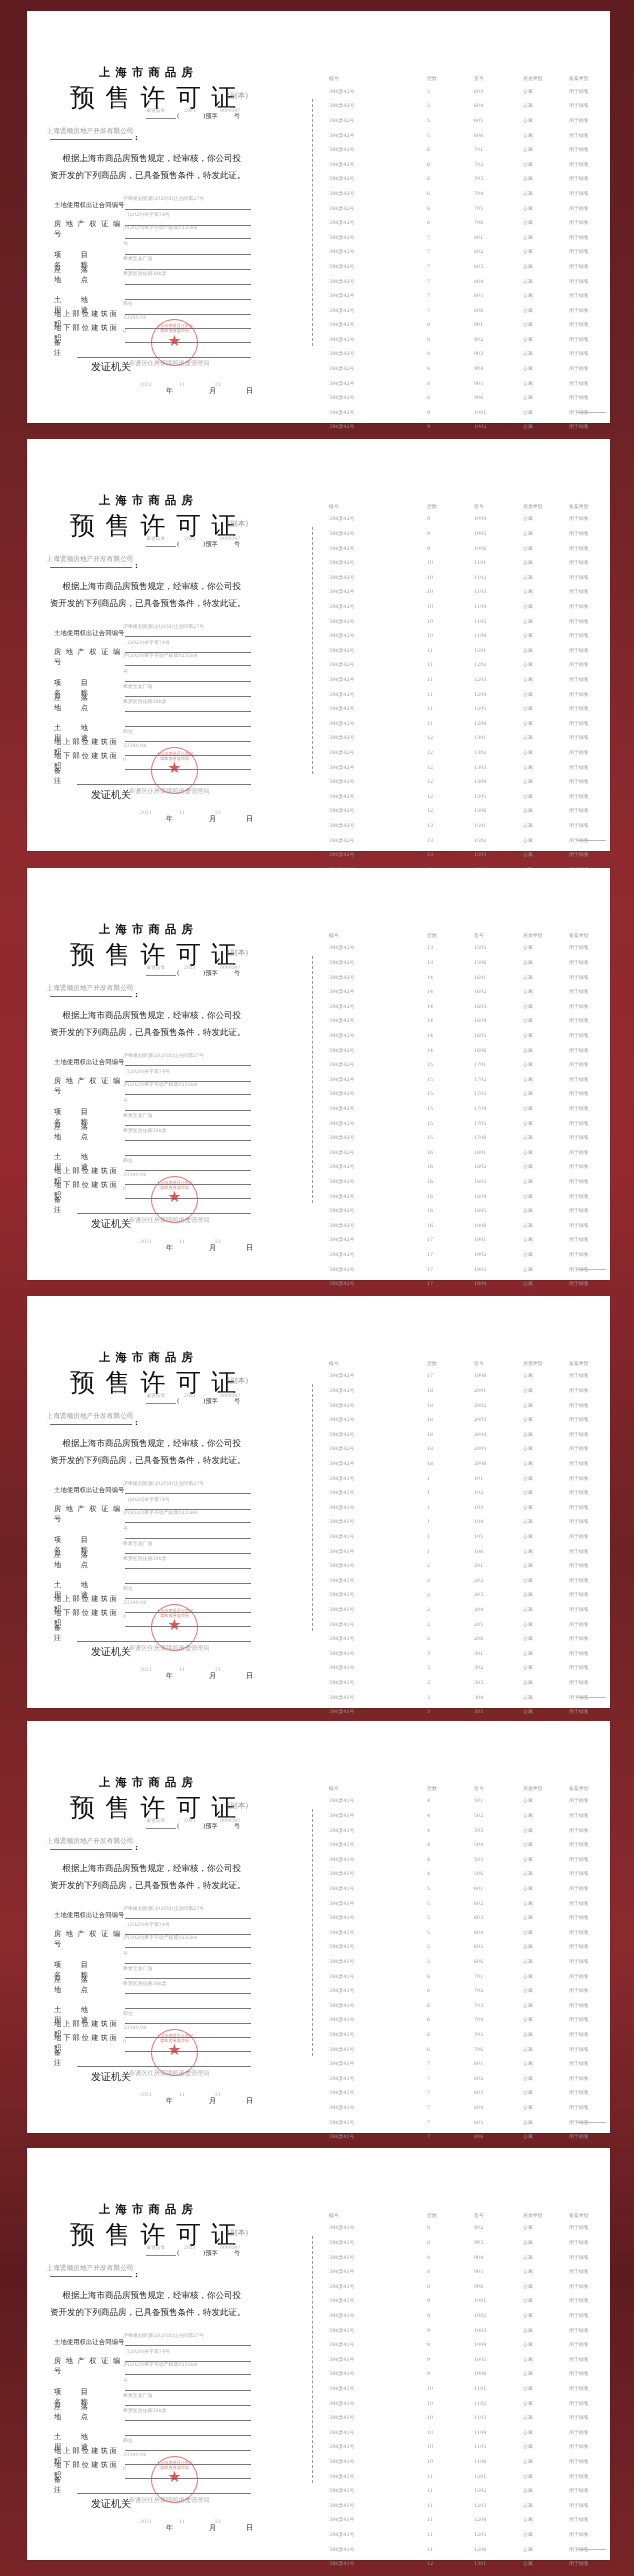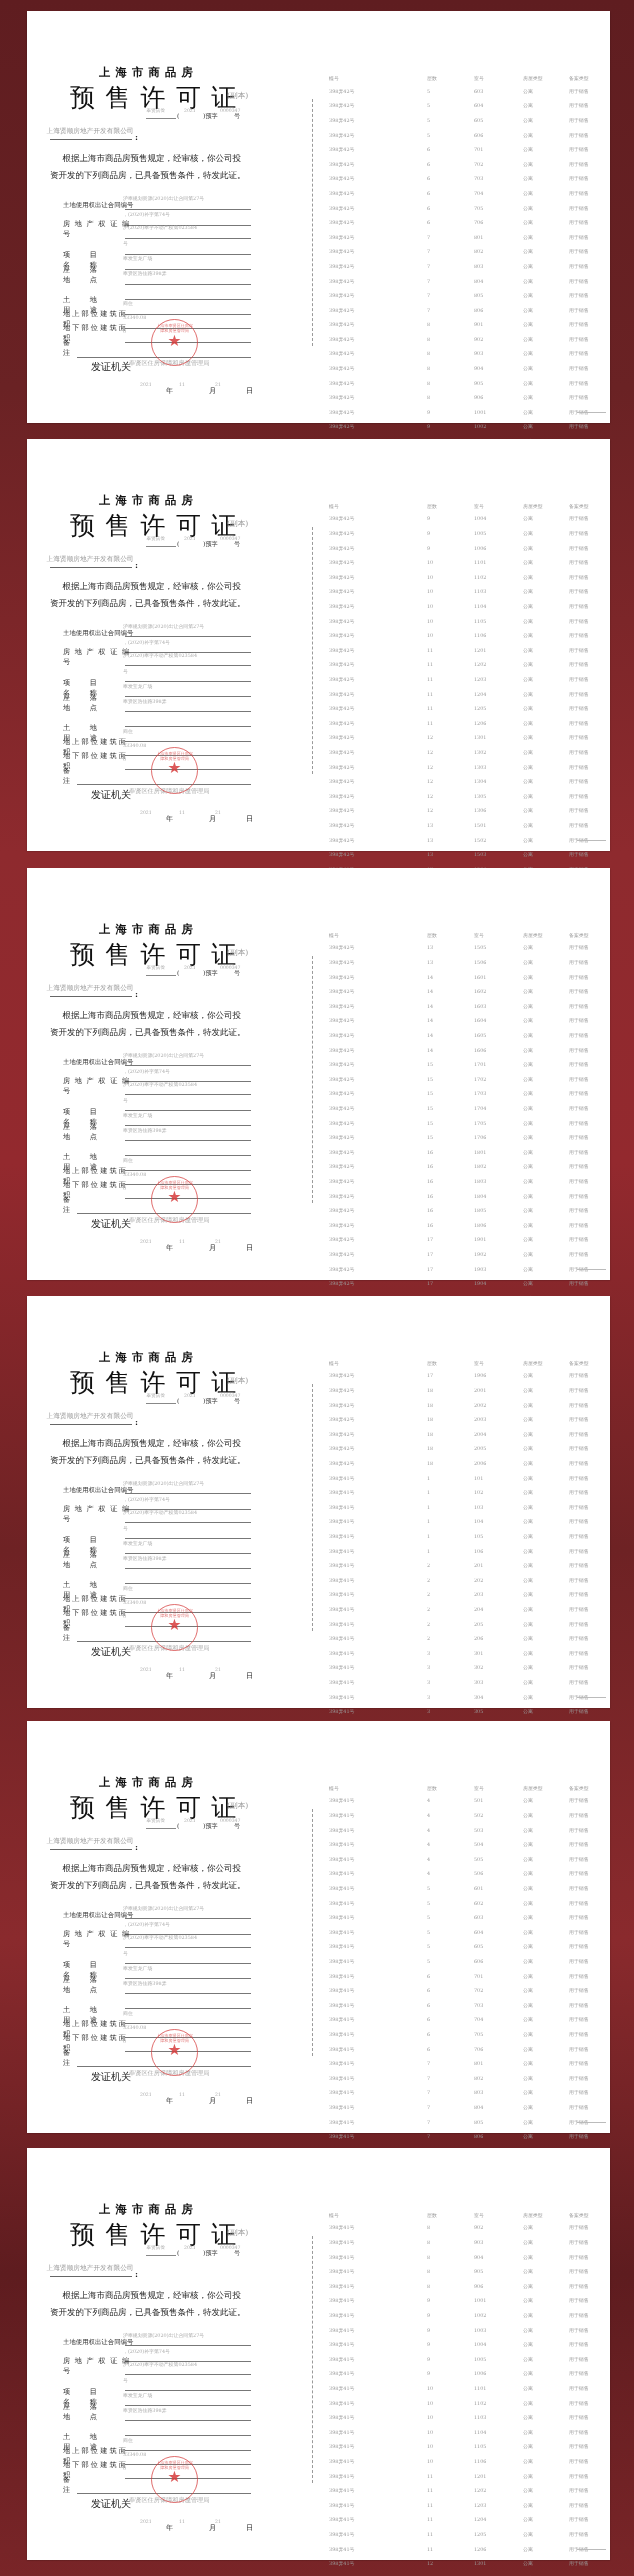--- a/index.html
+++ b/index.html
@@ -52,21 +52,21 @@
   }
   .company-line { position: absolute; left: 23px; top: 128px; width: 82px; border-bottom: 0.5px solid #666; }
   .company-colon { position: absolute; left: 108px; top: 121px; font-size: 8.2px; color: #111; font-weight: bold; }
   .intro {
     position: absolute; left: 23px; top: 139px; width: 196px;
     font-family: "DejaVu Sans", sans-serif;
     font-size: 8.5px; line-height: 16.5px; color: #222; text-indent: 12.4px;
   }
   .field { position: absolute; left: 23px; width: 201px; height: 15.5px; }
   .field .label {
-    position: absolute; left: 13px; bottom: 1.5px; width: 73px;
+    position: absolute; left: 4px; bottom: 1.5px; width: 73px;
     font-size: 7.2px; color: #333; display: flex; justify-content: space-between;
   }
   .field .label.short { width: 25px; }
   .field .line { position: absolute; left: 75px; right: 0; bottom: 2.1px; border-bottom: 0.8px solid #777; }
   .field .line.long { left: 27px; }
   .field .val { position: absolute; left: 73px; top: -1px; font-size: 4.9px; color: #aaa; white-space: nowrap; }
   .issuer-label {
     position: absolute; left: 64px; top: 349px;
     font-family: "DejaVu Sans", sans-serif; font-size: 10px; font-weight: normal; color: #222;
   }

